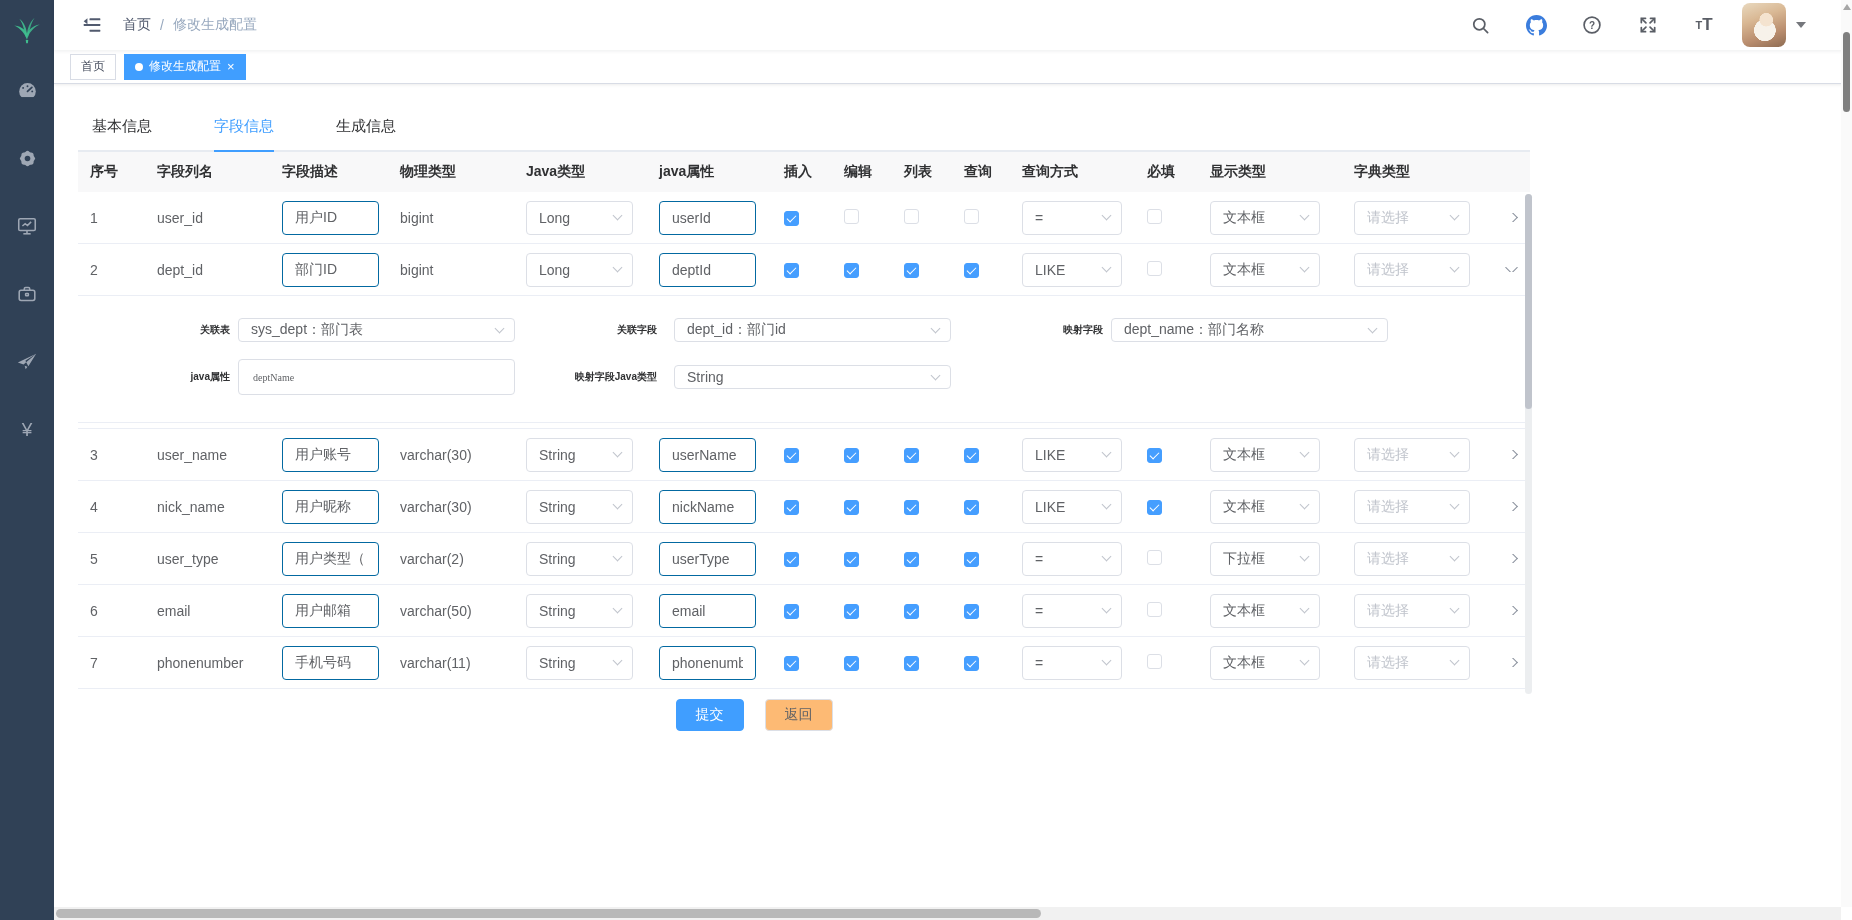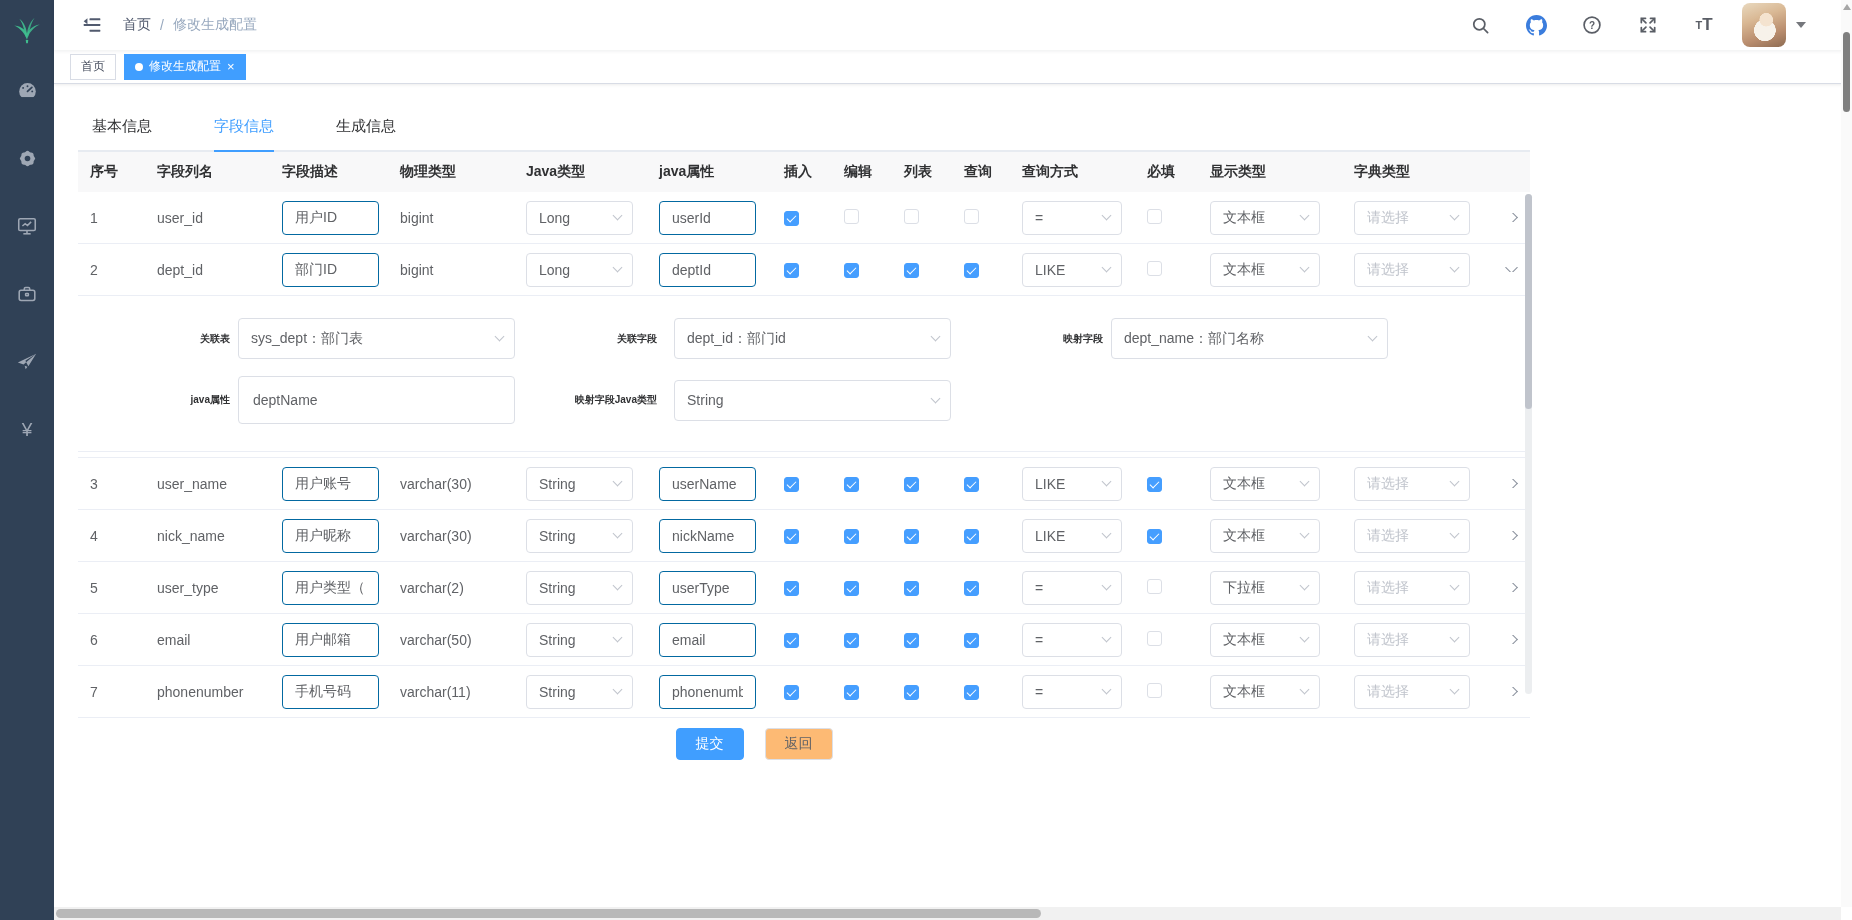--- a/index.html
+++ b/index.html
@@ -88,24 +88,24 @@
   .xarrow.right { transform:rotate(45deg); }
   .xarrow.down { transform:rotate(135deg); margin-top:-4px; }
 
   
   .detail { padding:22px 0 10px 0; border-bottom:1px solid #ebeef5; background:#fff; }
   .dline { display:flex; align-items:center; margin-bottom:17px; }
   .dlabel { font-weight:700; color:#303133; font-size:10px; text-align:right; flex:0 0 auto; }
   .dl1 { width:152px; margin-right:8px; }
   .dl2 { width:142px; margin-right:17px; }
   .dl3 { width:152px; margin-right:8px; }
-  .dfield { width:277px; height:41px; }
+  .dfield { width:277px; height:24px; }
   .dfield.sel { width:277px; }
-  .dinp { width:277px; height:48px; border:1px solid #dcdfe6; border-radius:4px; padding:0 14px; font-size:14px; color:#606266;
-    font-family:Liberation Sans, sans-serif; outline:none; }
+  .dinp { width:277px; height:36px; border:1px solid #dcdfe6; border-radius:4px; padding:0 14px; font-size:10px; color:#606266;
+    font-family:Liberation Serif, serif; outline:none; }
   .dgap { height:6px; border-bottom:1px solid #ebeef5; }
 
   
   .tbl-vscroll { position:absolute; right:-2px; top:42px; width:7px; height:500px; background:#eceef0; border-radius:4px; }
   .tbl-vscroll .thumb { position:absolute; top:0; left:0; width:7px; height:215px; background:#c0c4cc; border-radius:4px; }
 
   
   .footer { width:1452px; display:flex; justify-content:center; gap:21px; margin-top:10px; padding-right:100px; }
   .btn { height:32px; padding:0 19px; border-radius:4px; font-size:14px; cursor:pointer; display:inline-flex; align-items:center; border:1px solid transparent;
     font-family:"Liberation Sans","DejaVu Sans",sans-serif; }

